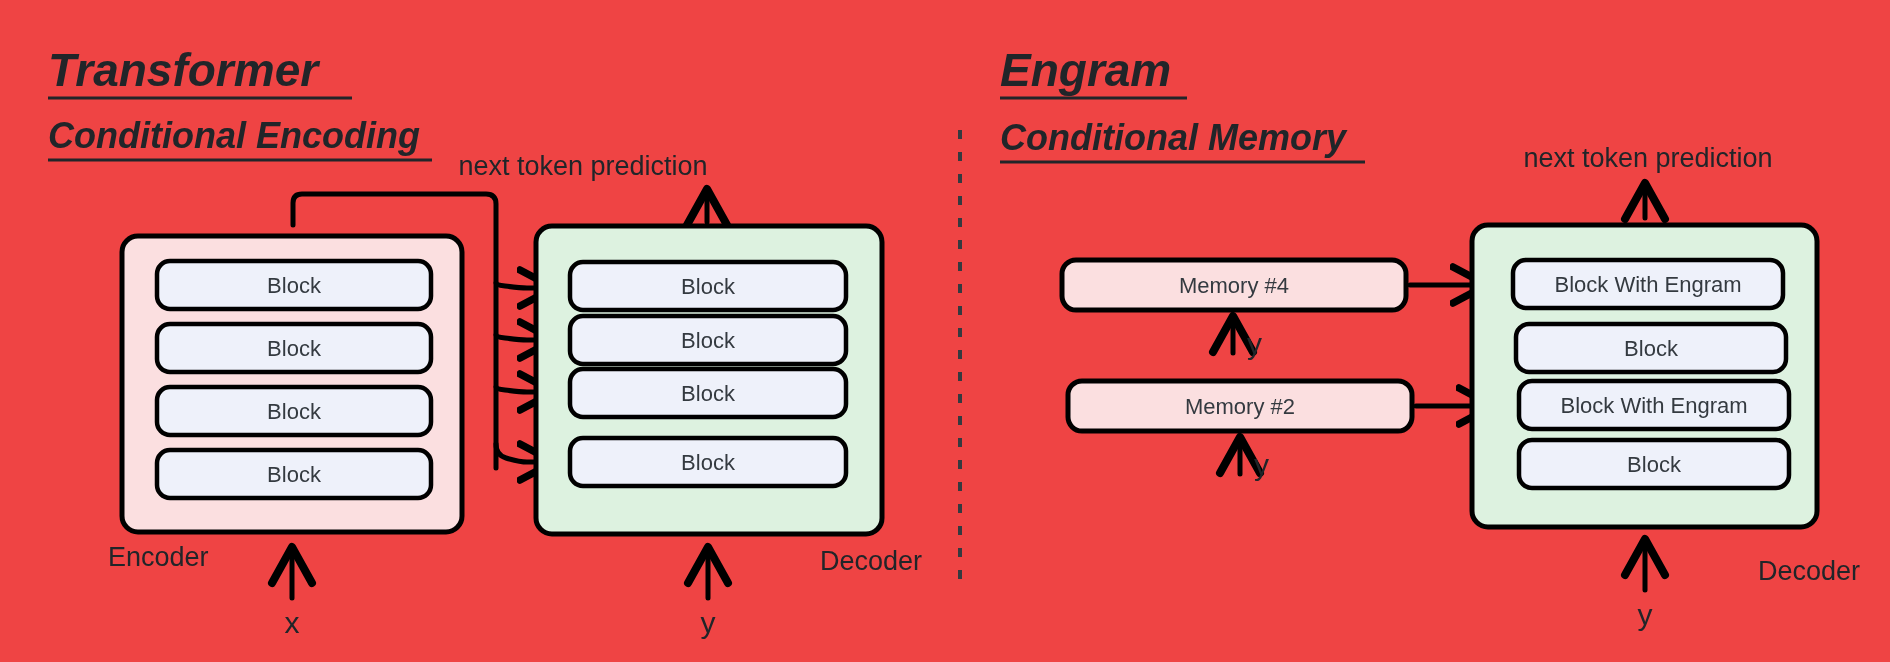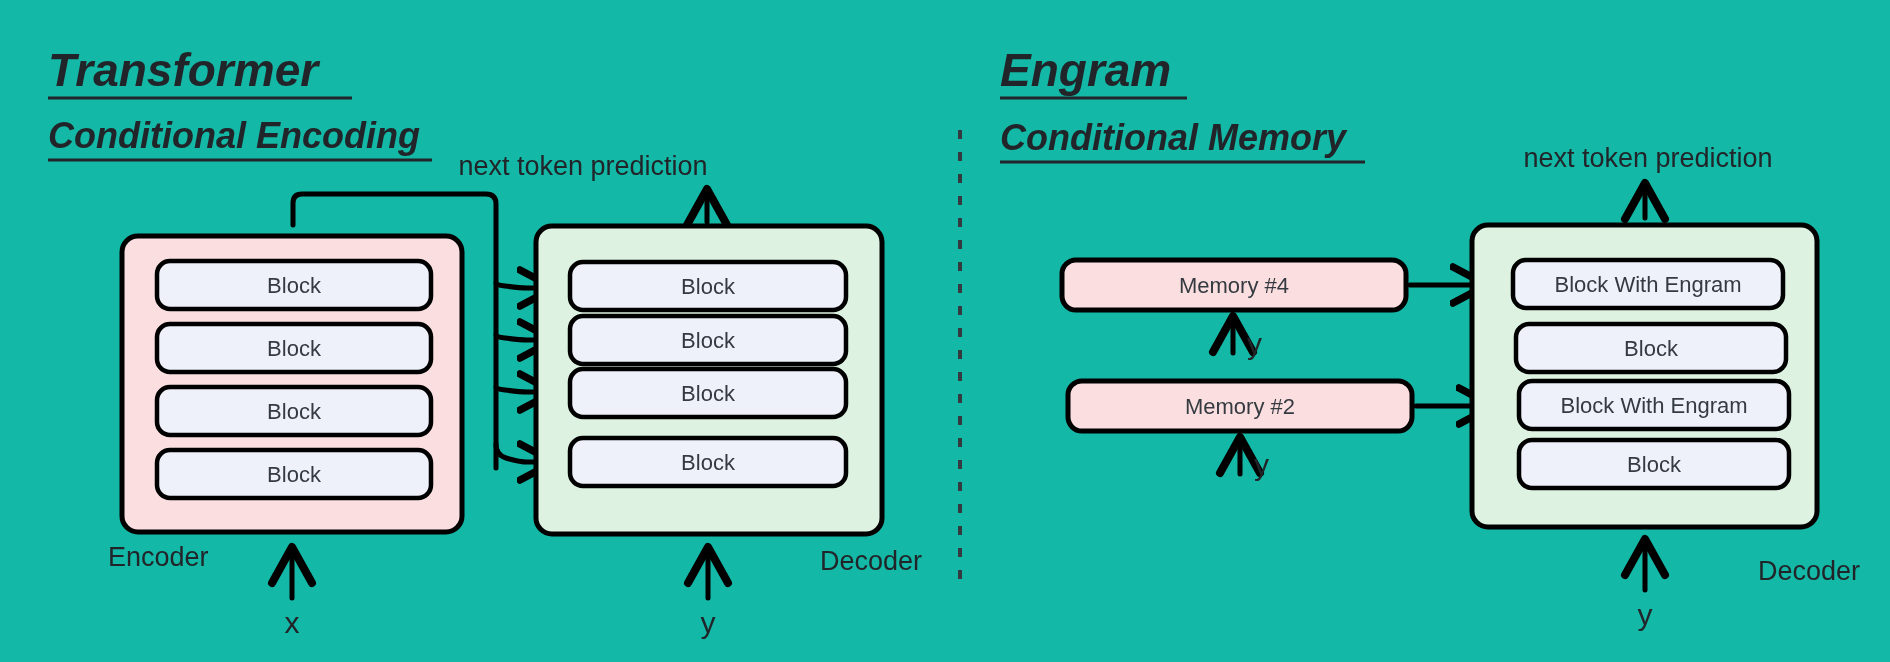--- a/index.html
+++ b/index.html
@@ -1,18 +1,18 @@
 <!DOCTYPE html>
 <html><head>
 <meta charset="utf-8">
 <style>
   html,body{margin:0;padding:0;background:#ffffff;}
   body{width:1890px;height:662px;overflow:hidden;
        font-family:"Liberation Sans","DejaVu Sans",sans-serif;color:#212529;}
-  #stage{position:relative;width:1890px;height:662px;background:#14b8a6;}
+  #stage{position:relative;width:1890px;height:662px;background:#ef4444;}
   svg{position:absolute;left:0;top:0;width:1890px;height:662px;}
   .ttl{font-weight:700;font-style:italic;fill:#212529;}
   .ttl-main{font-size:46px;}
   .ttl-sub{font-size:36px;}
   .boxlbl{font-size:22px;fill:#343a40;}
   .sidelbl{font-size:27px;fill:#212529;}
   .varlbl{font-size:30px;fill:#212529;}
   .ntp{font-size:27px;fill:#212529;}
   .outer-pink{fill:#fbdfe0;stroke:#000;stroke-width:5;}
   .outer-green{fill:#ddf2e0;stroke:#000;stroke-width:5;}

